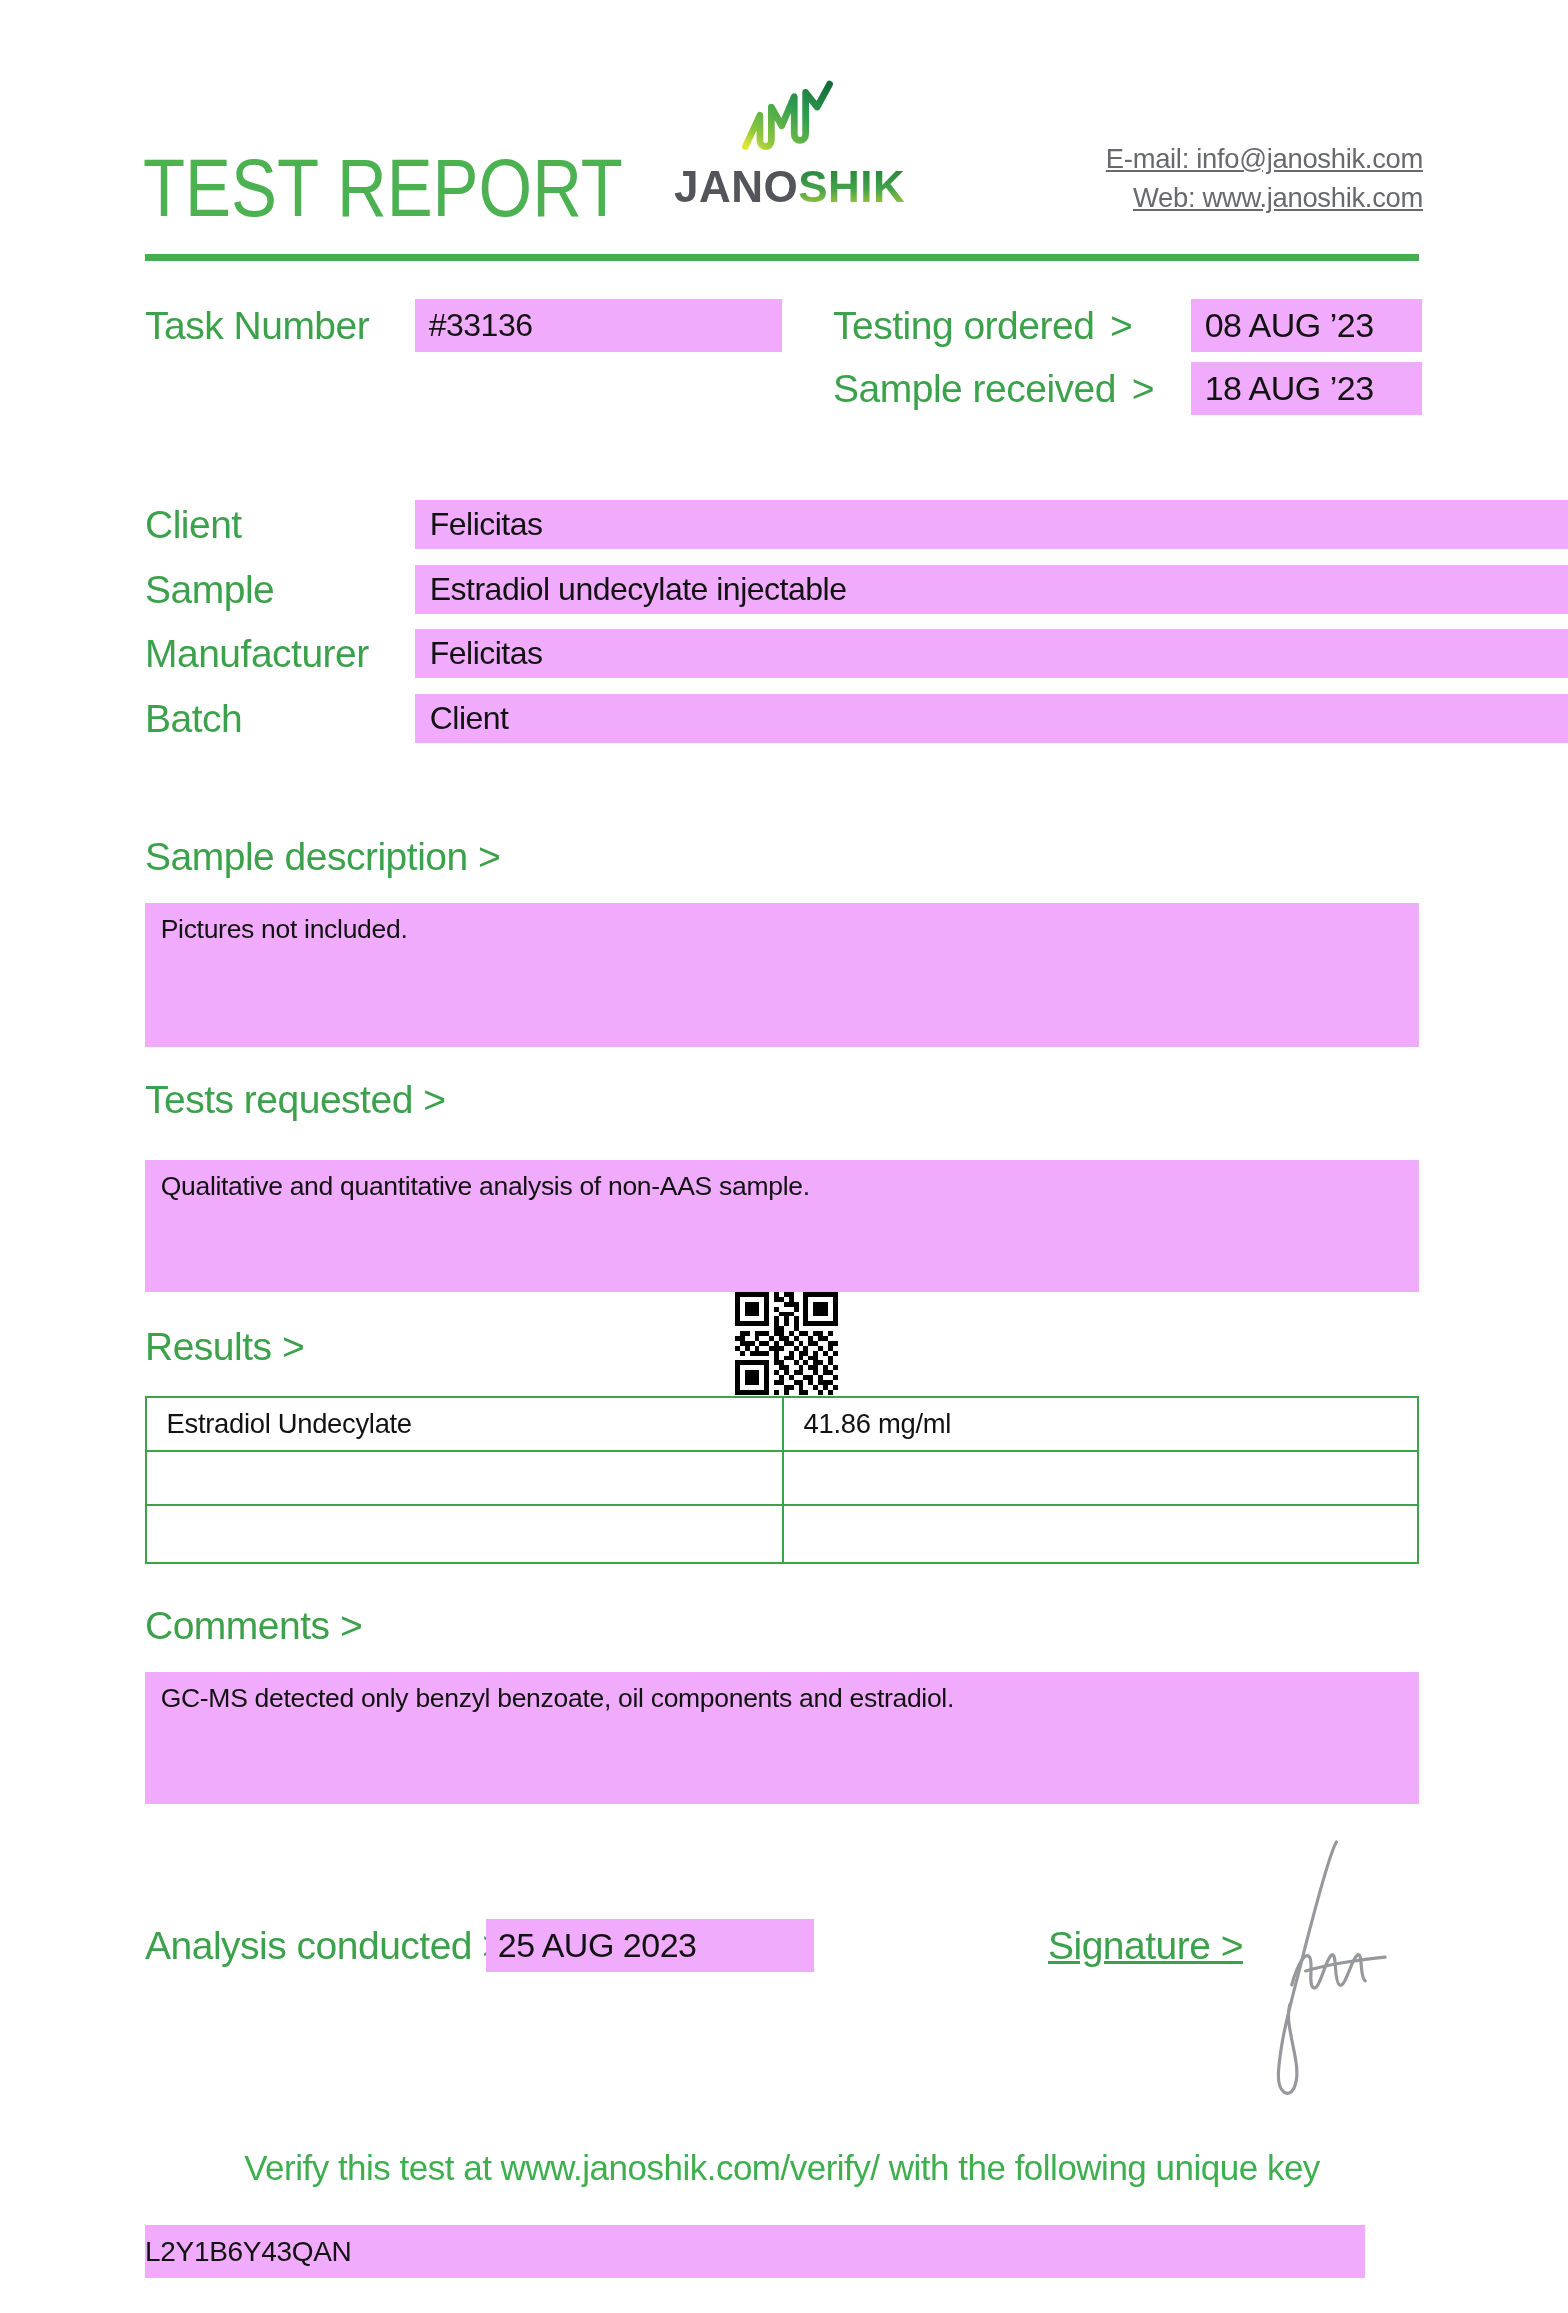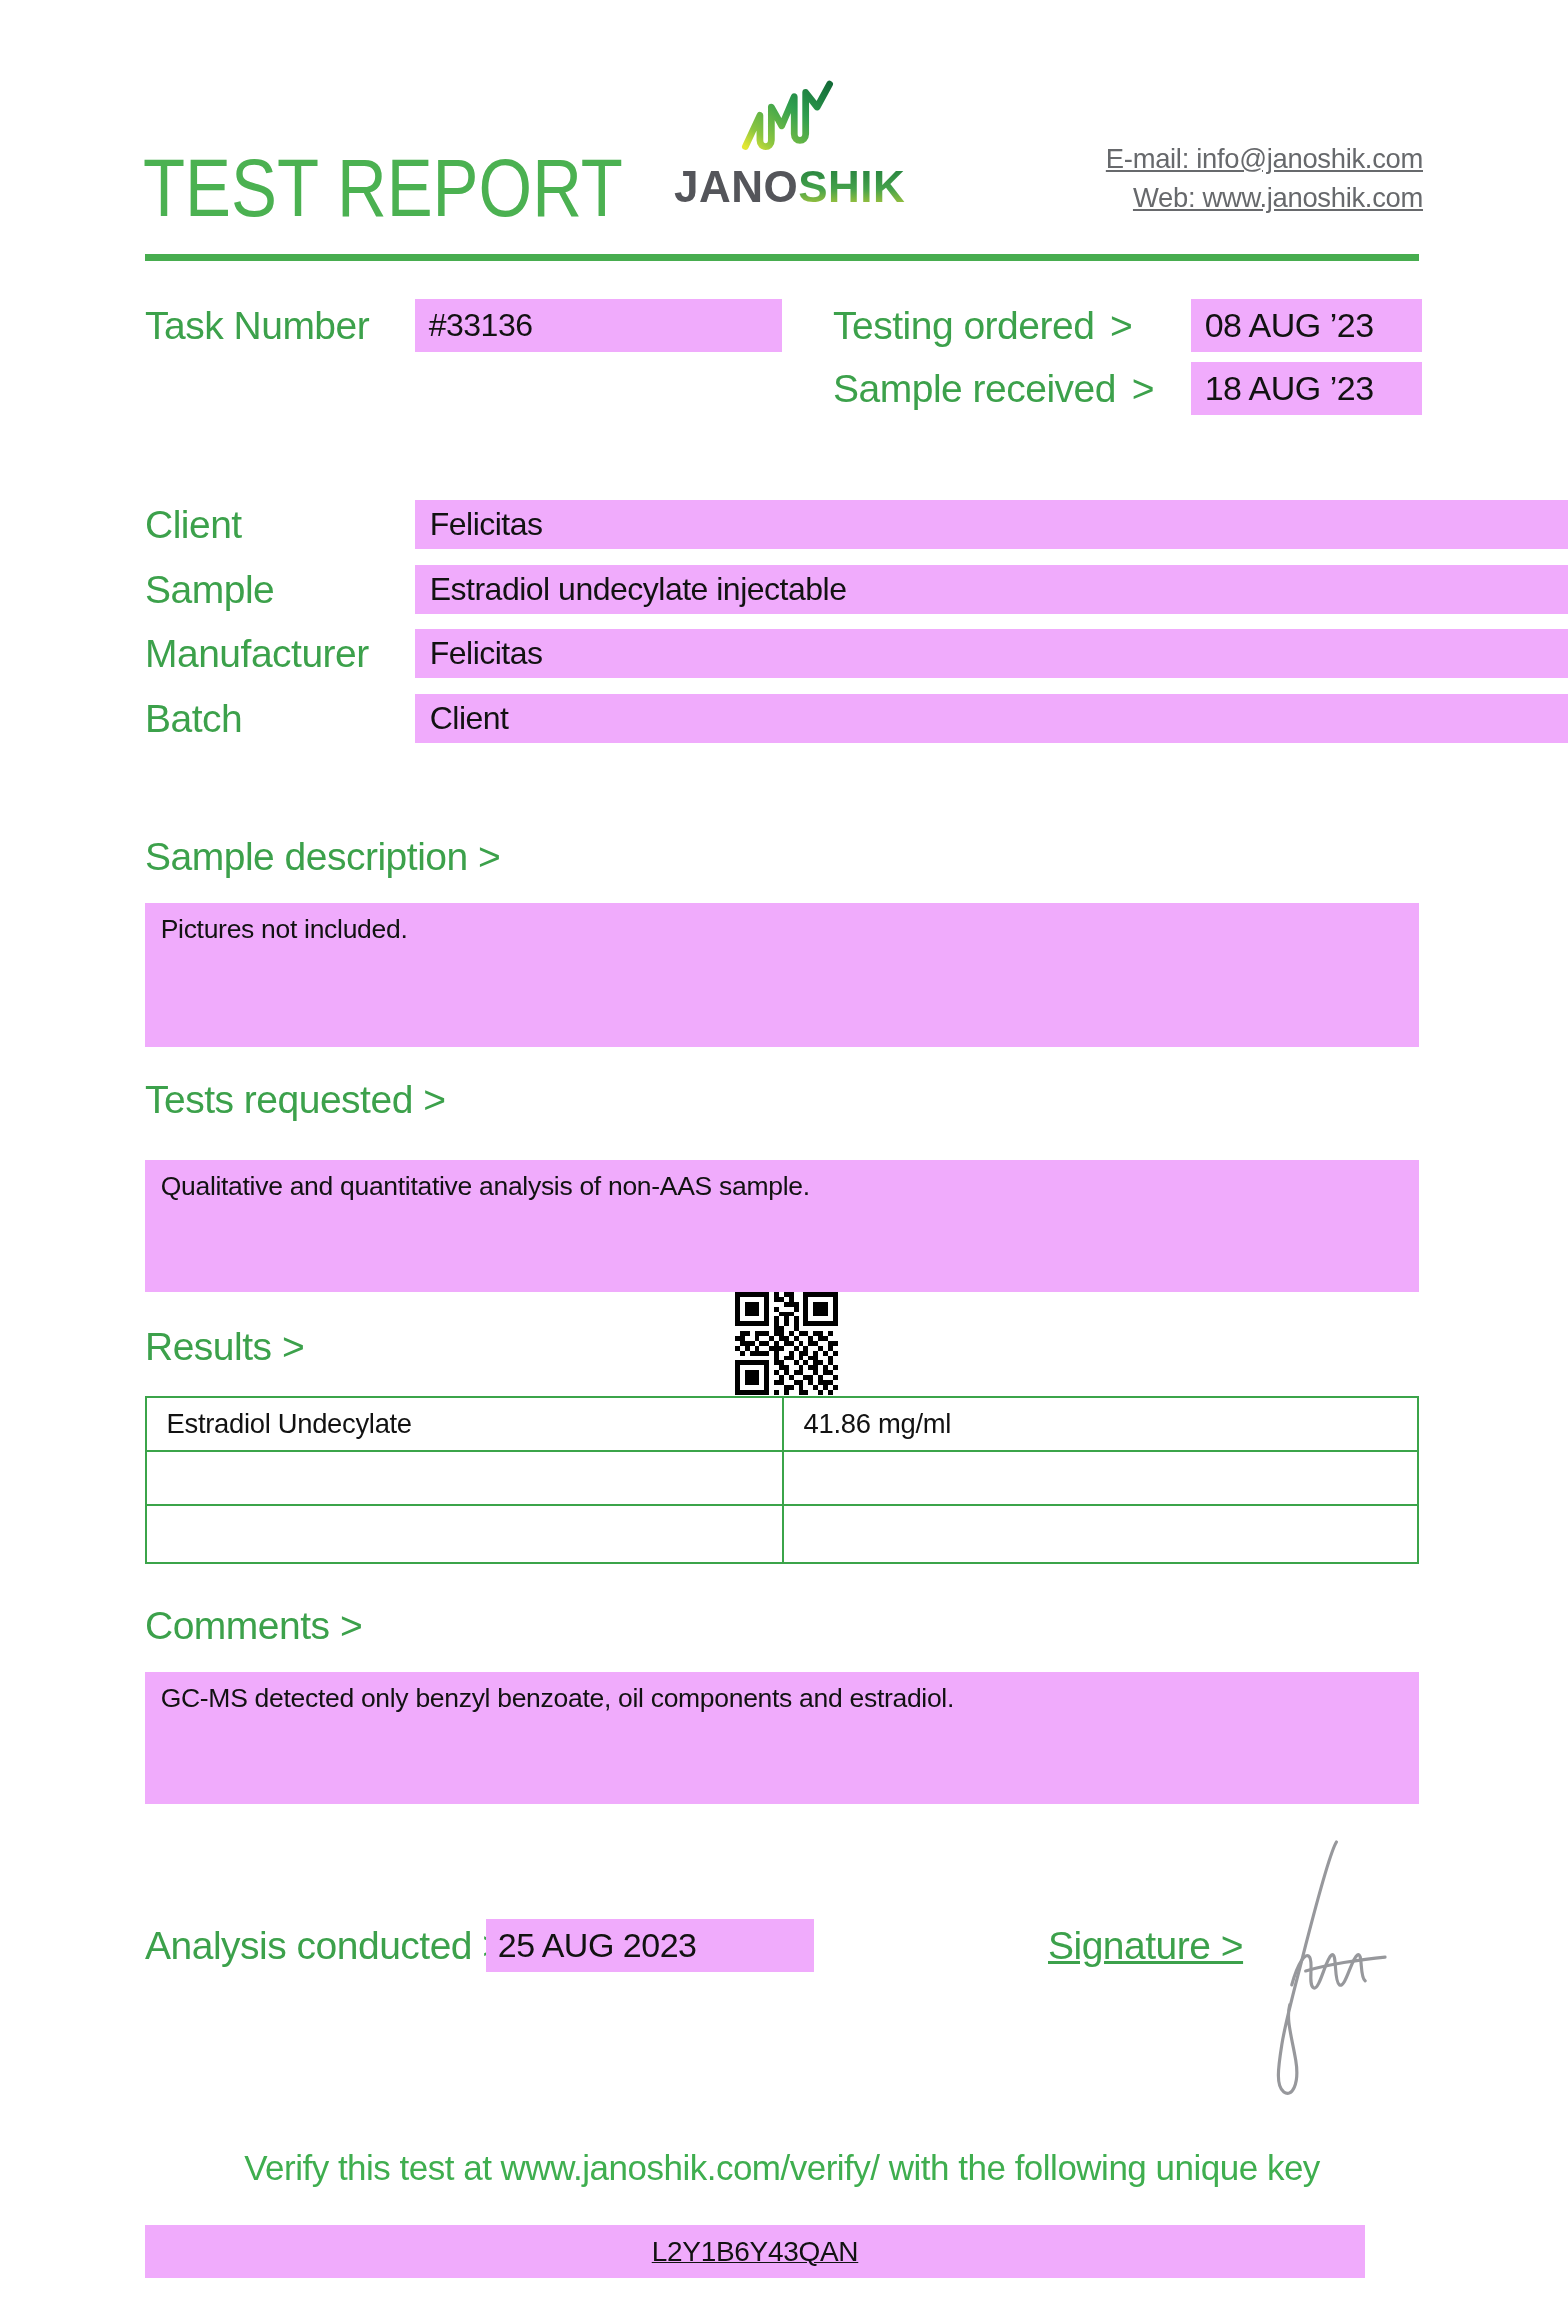--- a/index.html
+++ b/index.html
@@ -50,21 +50,21 @@
   #comments-heading { left:145px; top:1604px; }
   #comments-box { left:145px; top:1672px; width:1274px; height:132px; }
 
   #analysis-label { left:145px; top:1919px; line-height:53px; }
   #analysis-box { left:486px; top:1919px; width:328px; height:53px; }
   #analysis-box span { line-height:53px; padding-left:11.8px; display:inline-block; font-size:34px; letter-spacing:-0.5px; }
   #signature-label { left:1048px; top:1919px; line-height:53px;text-decoration:underline; }
   #signature { left:1262px; top:1835px; width:129px; height:265px; }
 
   #verify-heading { left:145px; top:2148px; width:1274px; text-align:center; font-size:35px; color:#3fae4f; letter-spacing:-0.5px; white-space:nowrap; }
-  #key-box { left:145px; top:2225px; width:1220px; height:53px; text-align:center;text-decoration:underline; }
+  #key-box { left:145px; top:2225px; width:1220px; height:53px; text-align:left; }
   #key-box span { line-height:53px; font-size:28px; letter-spacing:-0.3px; }
 </style>
 </head>
 <body>
 
 <div id="title" class="abs">TEST REPORT</div>
 
 <svg id="logo-icon" class="abs" viewBox="0 0 90 75" fill="none">
   <defs>
     <linearGradient id="lg" x1="0" y1="1" x2="1" y2="0">

